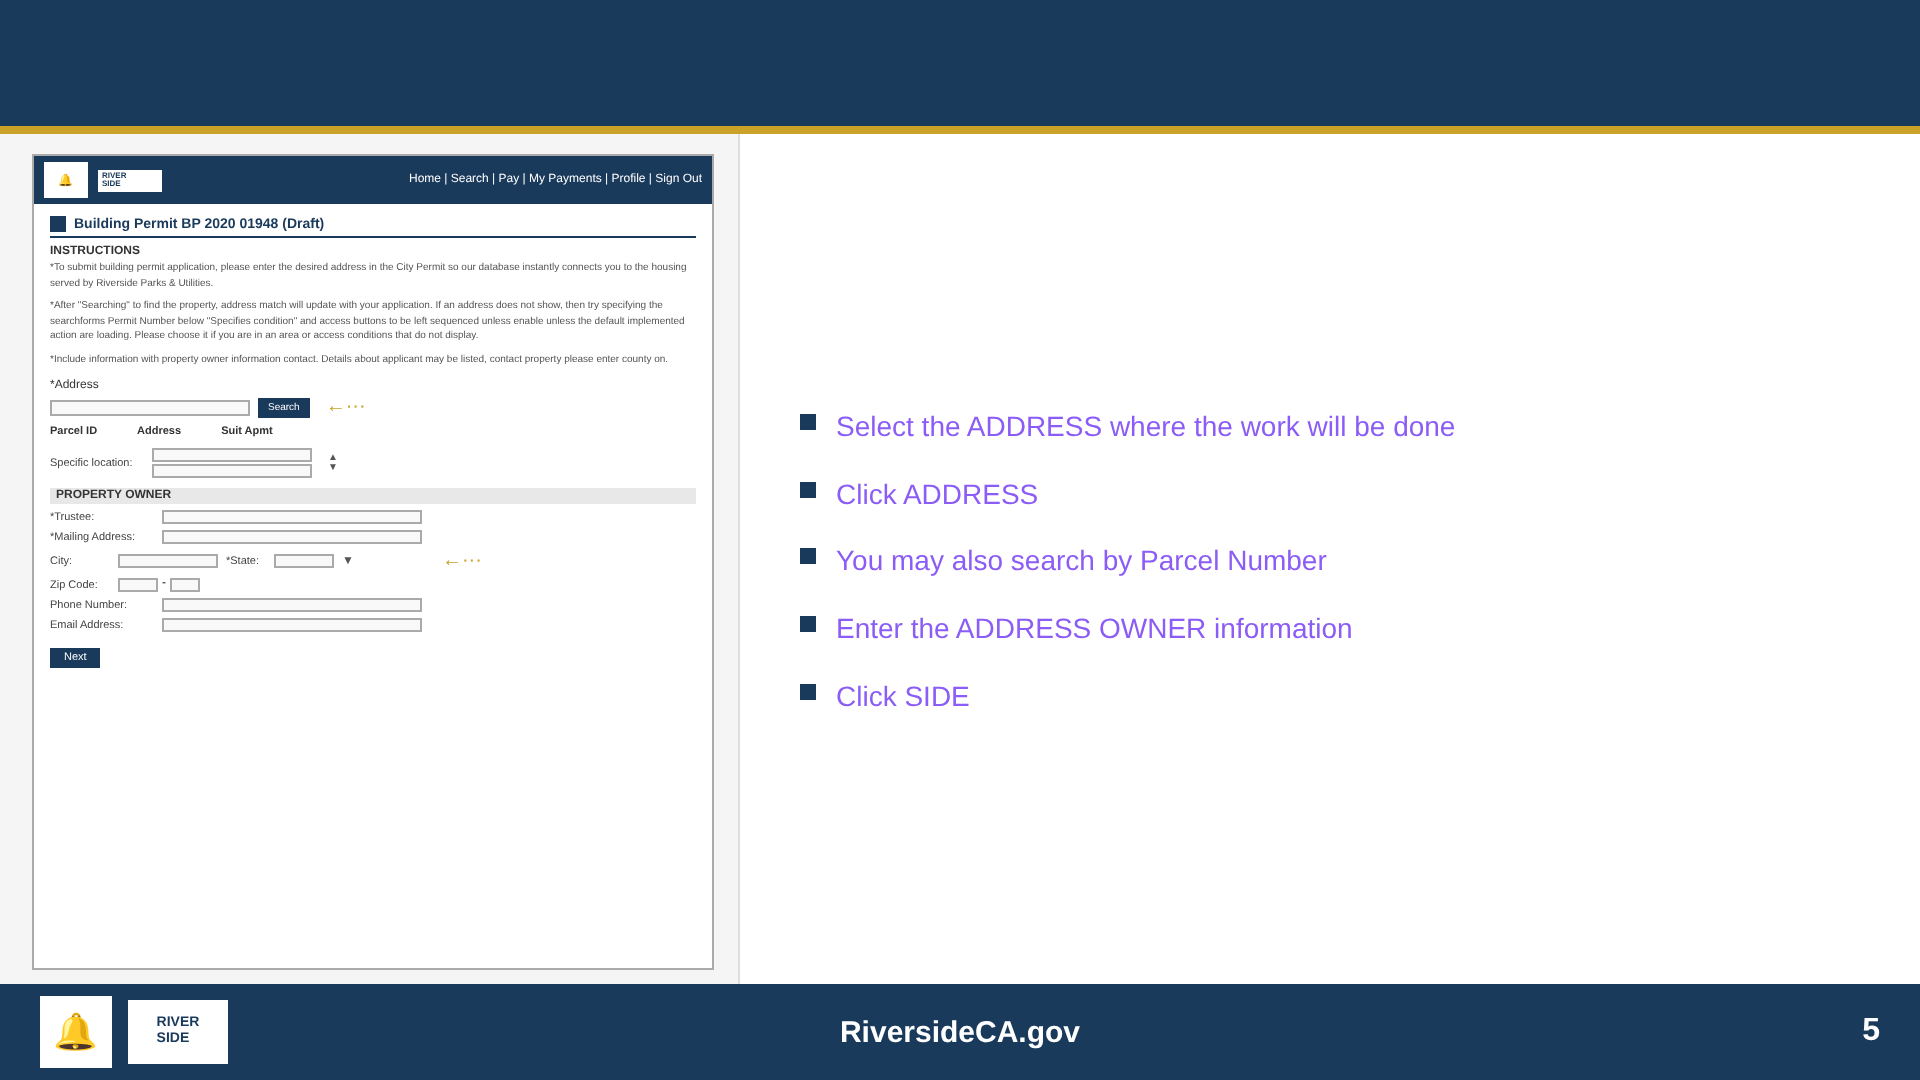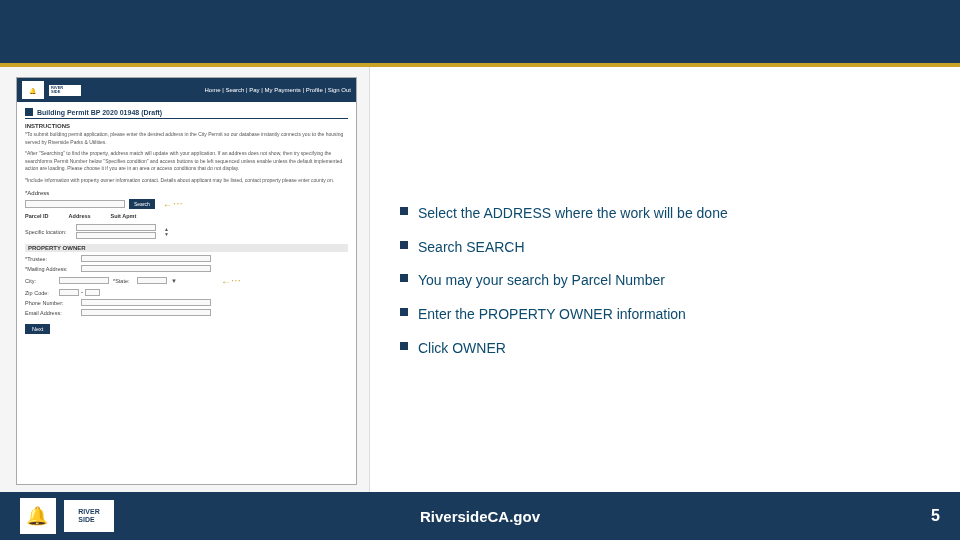--- a/index.html
+++ b/index.html
@@ -279,21 +279,21 @@
     .bullet-square {
       width: 8px;
       height: 8px;
       min-width: 8px;
       background: #1a3a5c;
       margin-top: 3px;
     }
 
     .bullet-text {
       font-size: 14px;
-      color: #0c4a6e;
+      color: #8b5cf6;
       line-height: 1.4;
     }
 
     
     .footer {
       background: #1a3a5c;
       height: 48px;
       display: flex;
       align-items: center;
       justify-content: space-between;
@@ -477,33 +477,33 @@
     </div>
   </div>
 
   <div class="right-panel">
     <div class="bullet-item">
       <div class="bullet-square"></div>
       <span class="bullet-text">Select the ADDRESS where the work will be done</span>
     </div>
     <div class="bullet-item">
       <div class="bullet-square"></div>
-      <span class="bullet-text">Search SEARCH</span>
+      <span class="bullet-text">Click ADDRESS</span>
     </div>
     <div class="bullet-item">
       <div class="bullet-square"></div>
-      <span class="bullet-text">You may your search by Parcel Number</span>
+      <span class="bullet-text">You may also search by Parcel Number</span>
     </div>
     <div class="bullet-item">
       <div class="bullet-square"></div>
-      <span class="bullet-text">Enter the PROPERTY OWNER information</span>
+      <span class="bullet-text">Enter the ADDRESS OWNER information</span>
     </div>
     <div class="bullet-item">
       <div class="bullet-square"></div>
-      <span class="bullet-text">Click OWNER</span>
+      <span class="bullet-text">Click SIDE</span>
     </div>
   </div>
 </div>
 
 <div class="footer">
   <div class="footer-logo">
     <div class="footer-logo-icon">
       <span class="footer-logo-bell">🔔</span>
     </div>
     <div class="footer-logo-text">

